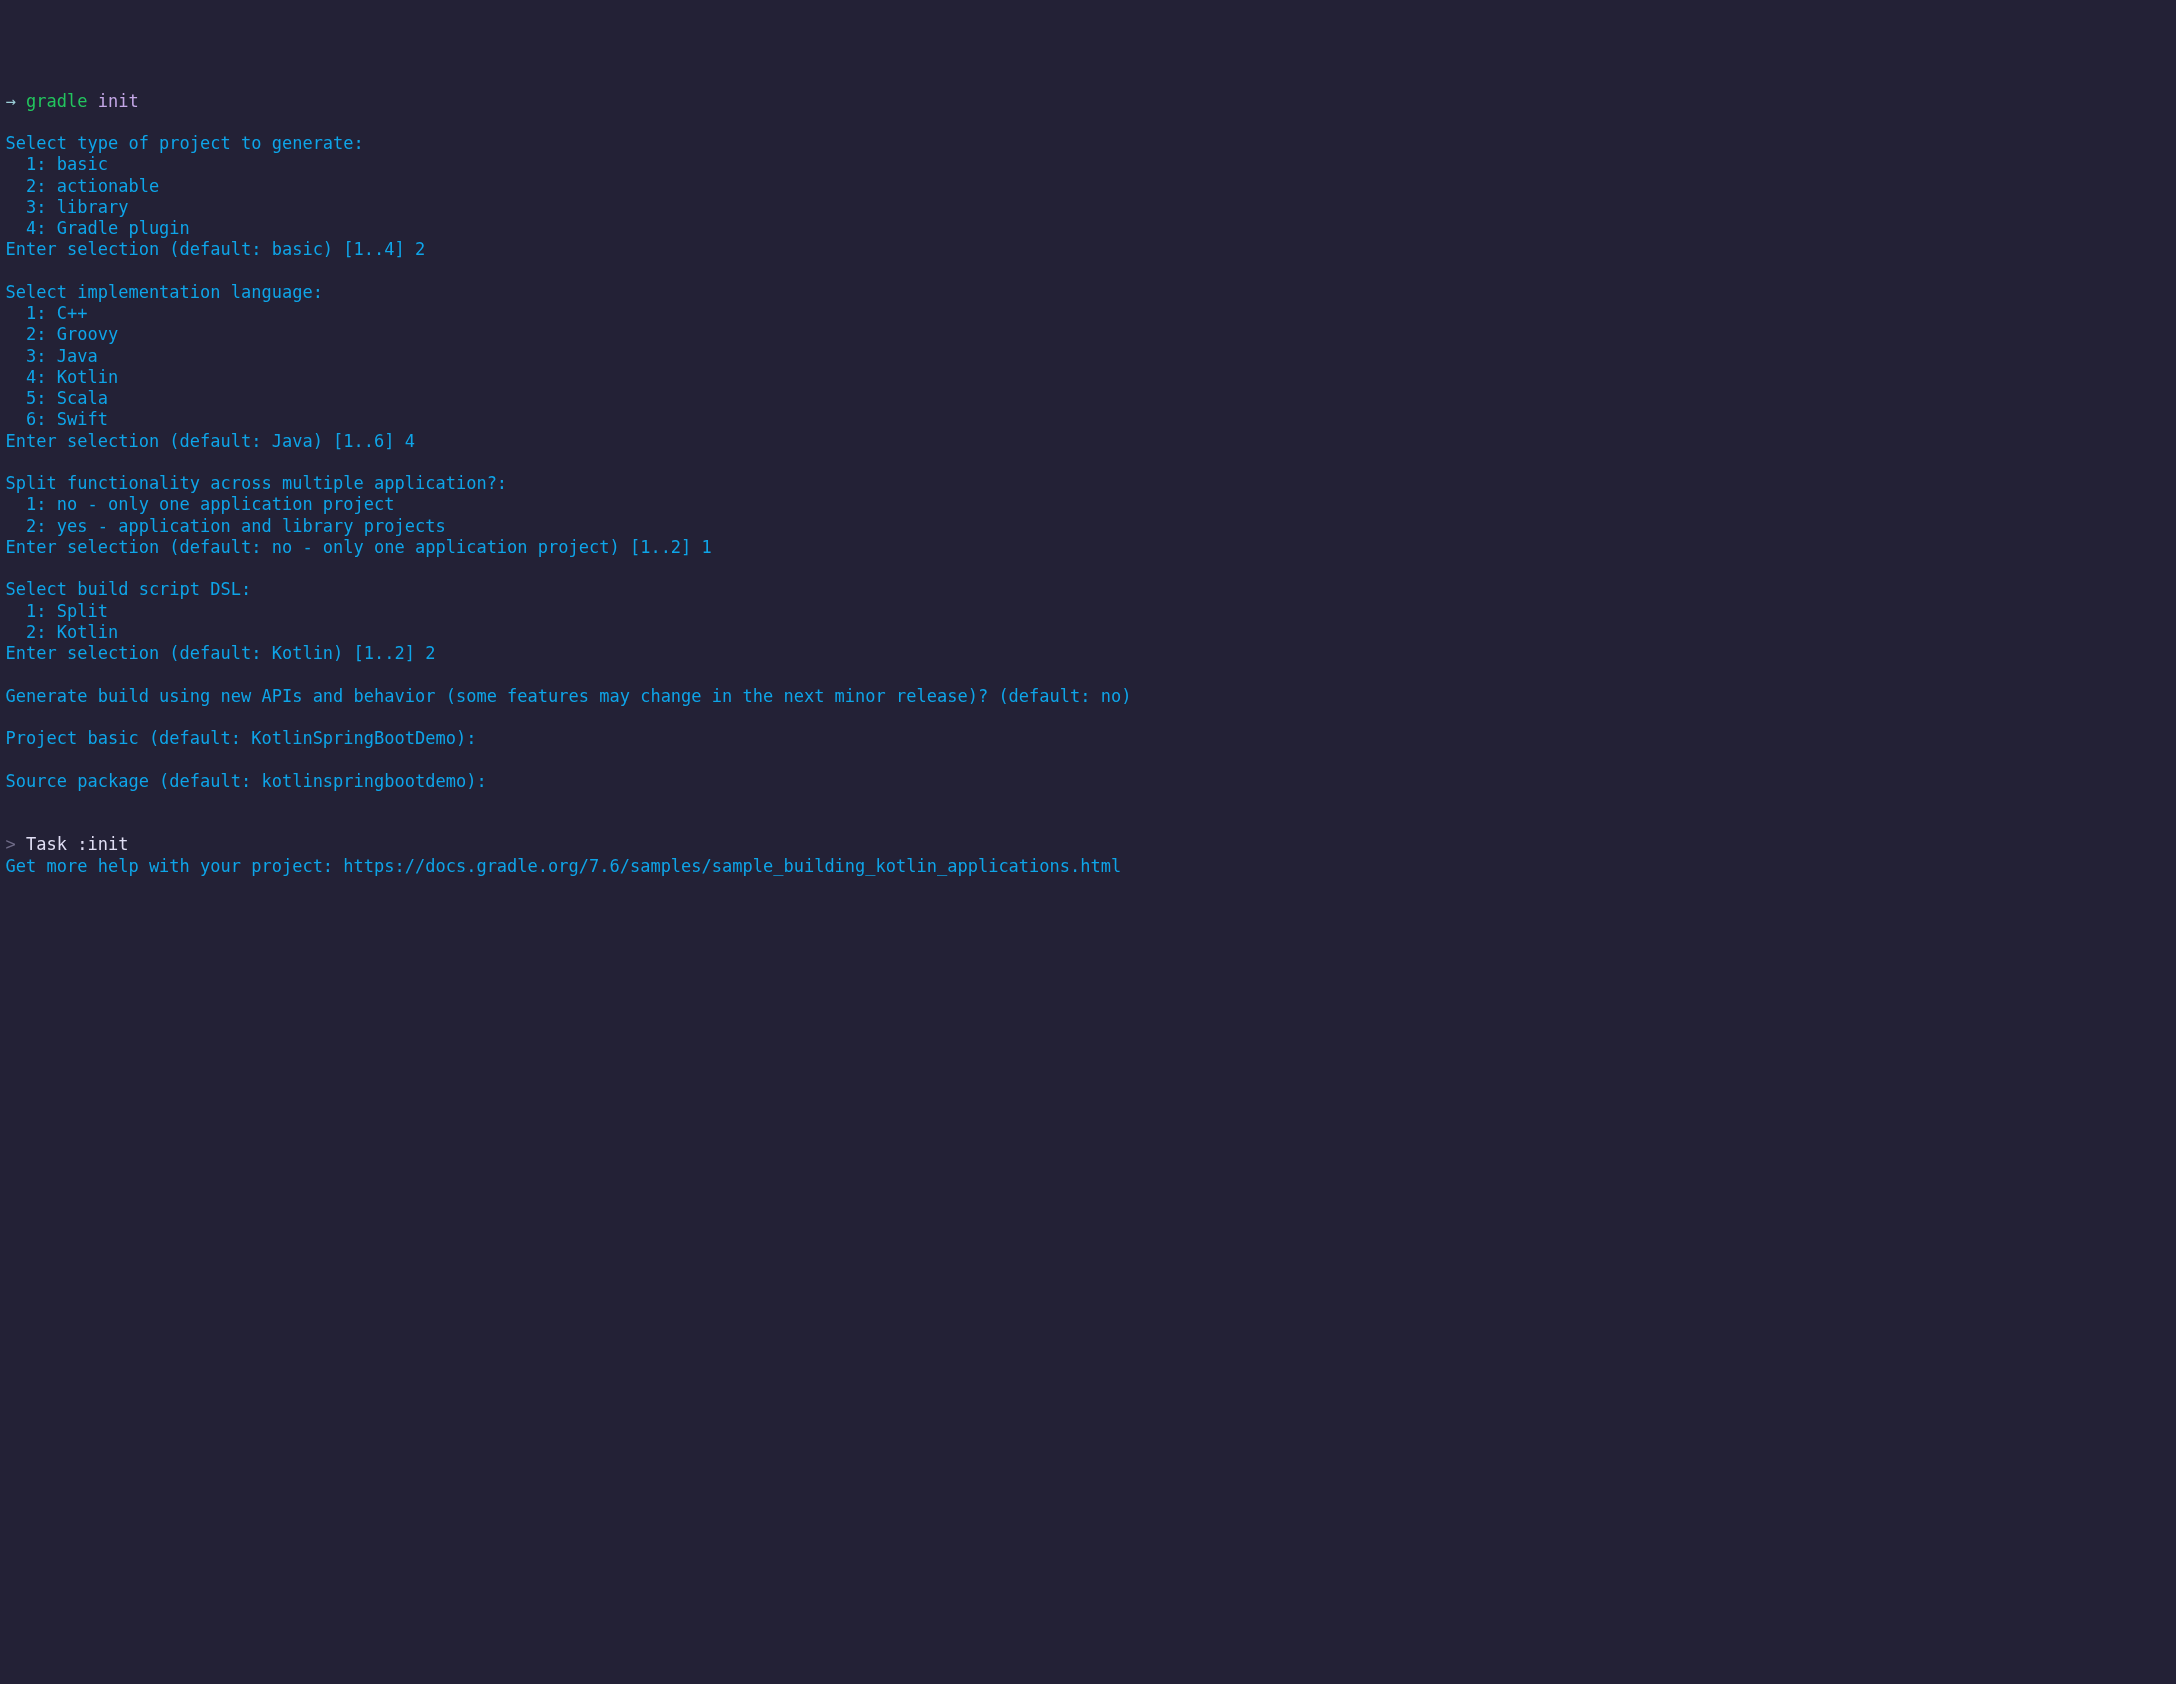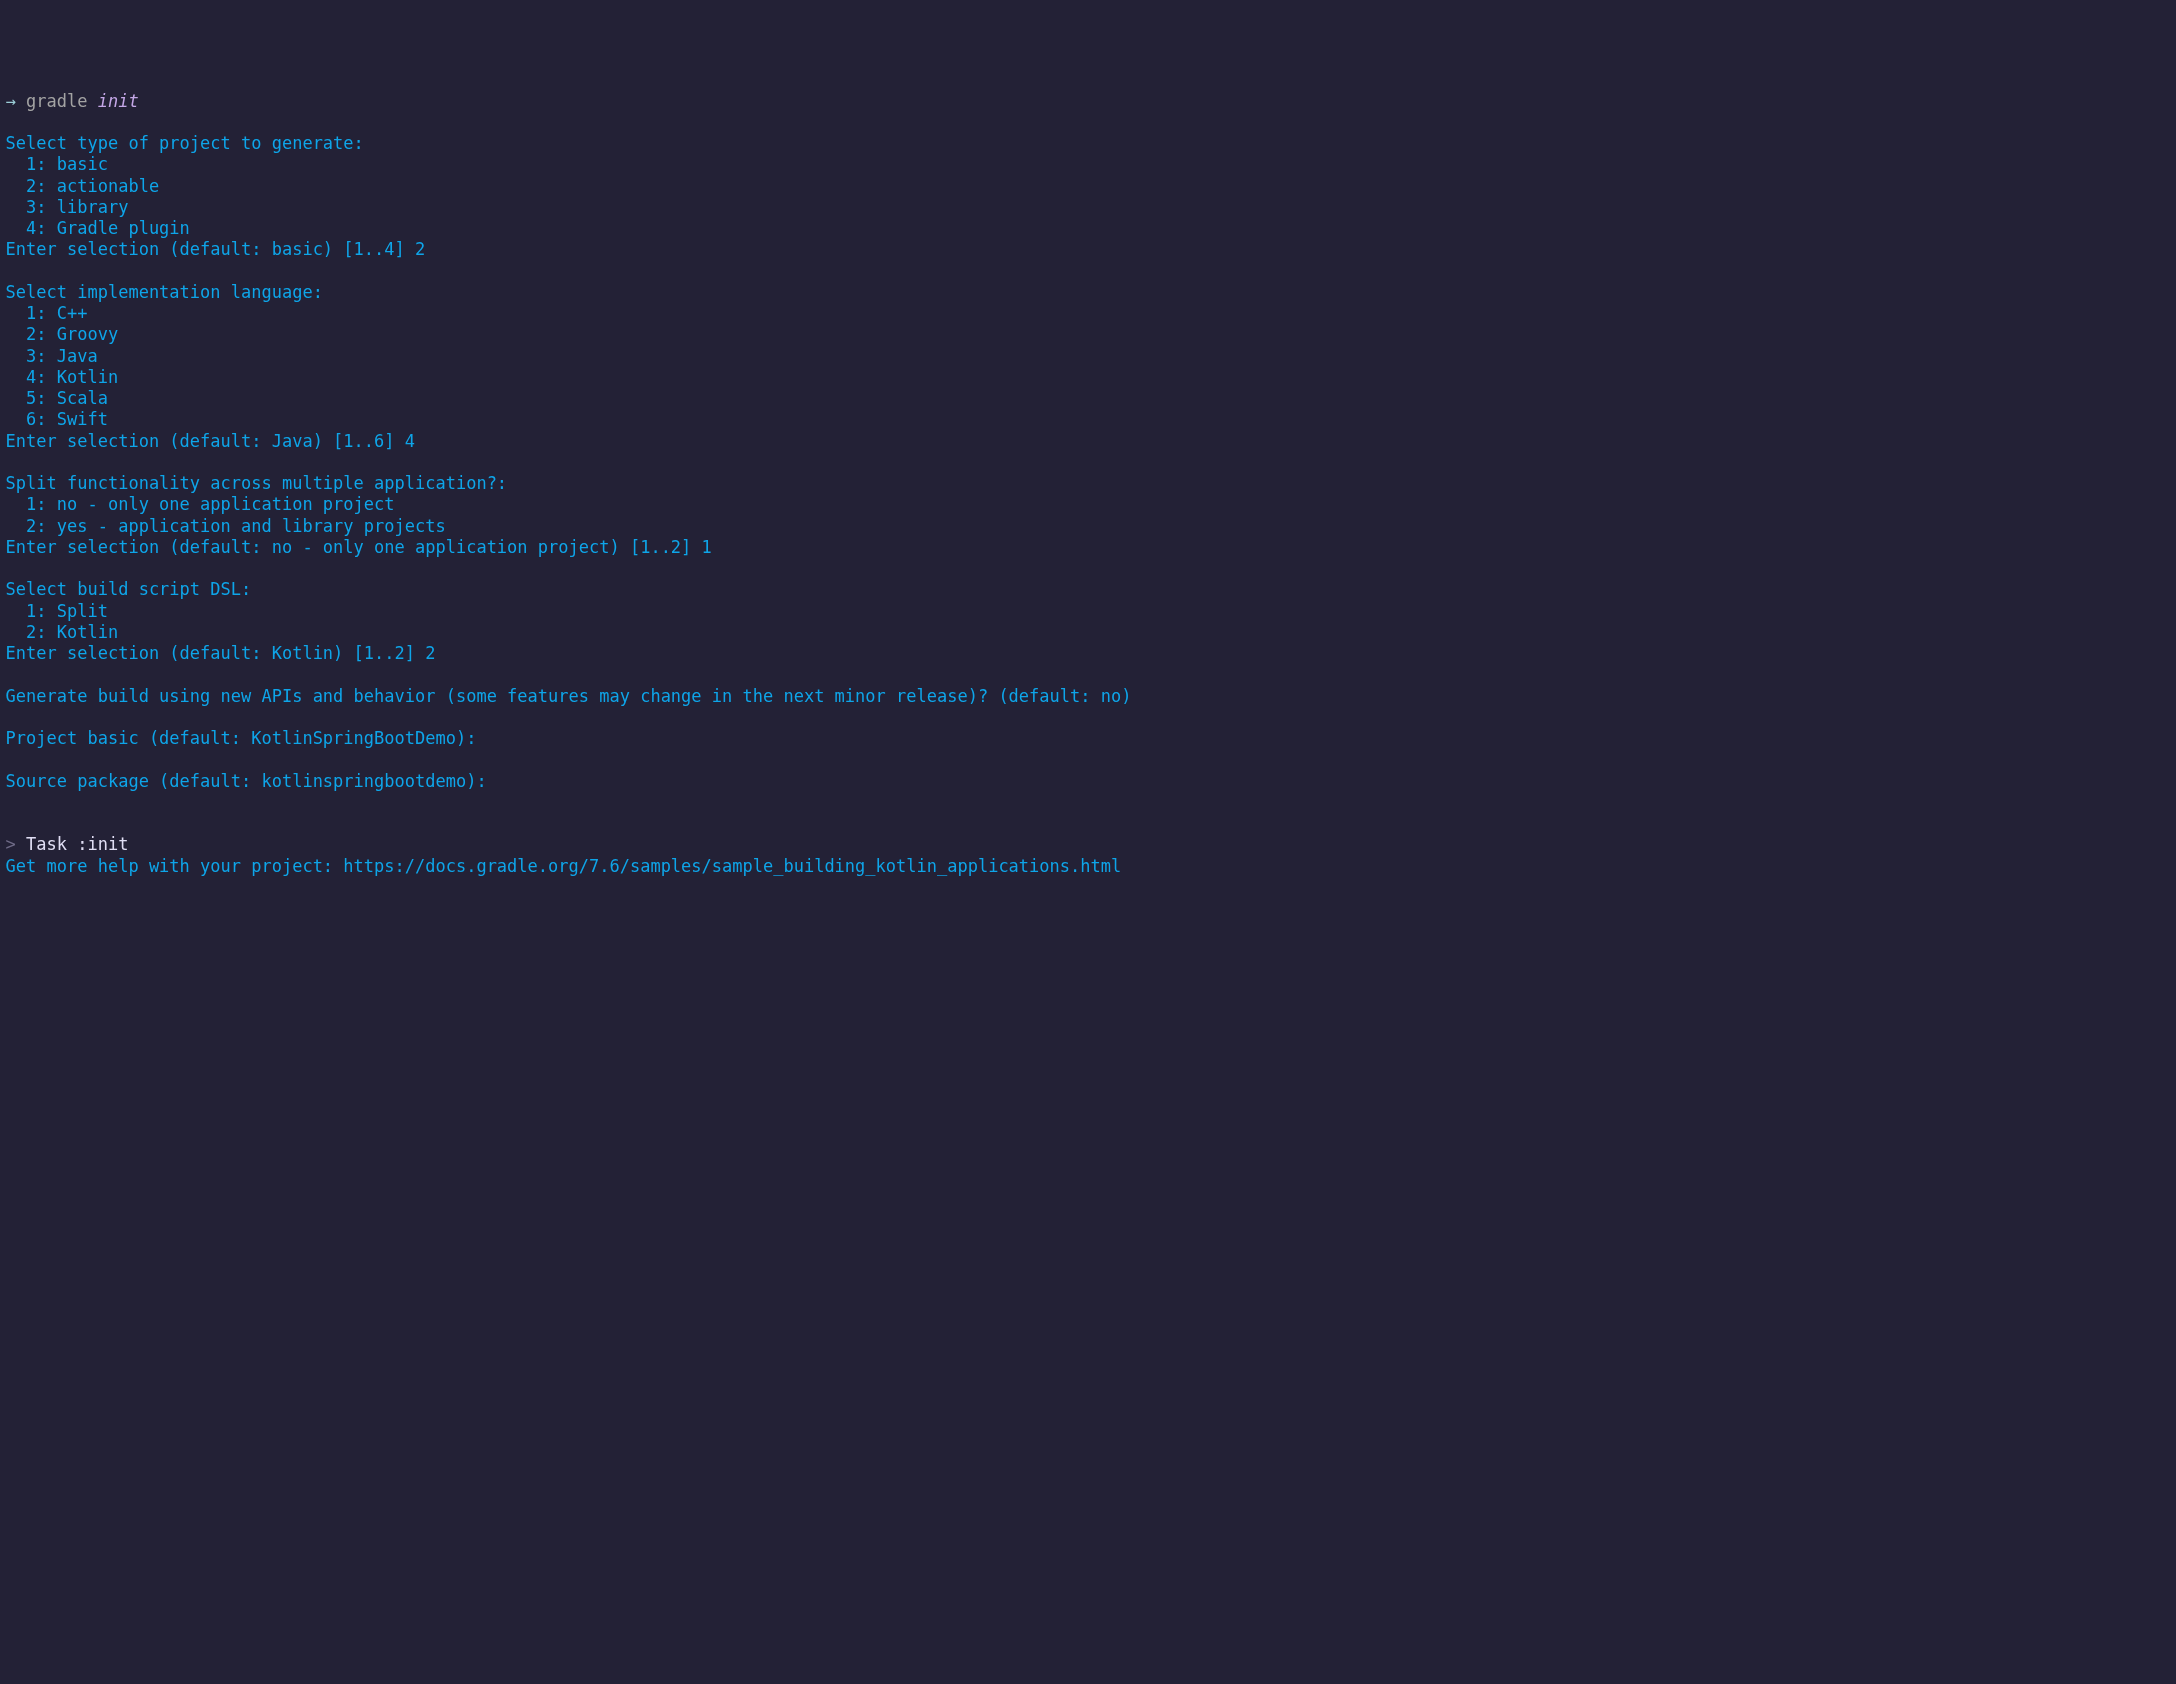--- a/index.html
+++ b/index.html
@@ -9,22 +9,22 @@
     font-family: 'Menlo', 'Monaco', 'Consolas', monospace;
     font-size: 17px;
     line-height: 1.25;
     padding: 5.6px 5.6px;
     white-space: pre;
     overflow: hidden;
     width: 1140px;
     height: 882px;
   }
   .prompt-arrow { color: #9ccfd8; }
-  .cmd-name { color: #a3a3a3; text-align: right; }
-  .cmd-arg { color: #c4a7e7; font-style: italic; }
+  .cmd-name { color: #22c55e; text-align: right; }
+  .cmd-arg { color: #c4a7e7; }
   .normal { color: #0ea5e9; }
   .gt { color: #6e6a86; }
   .bold { font-weight: normal; color: #e0def4; }
   .success { color: #3fd7a0; font-weight: bold; }
   .cursor {
     display: inline-block;
     width: 9.3px;
     height: 18.6px;
     background: #f6c177;
     vertical-align: text-bottom;

